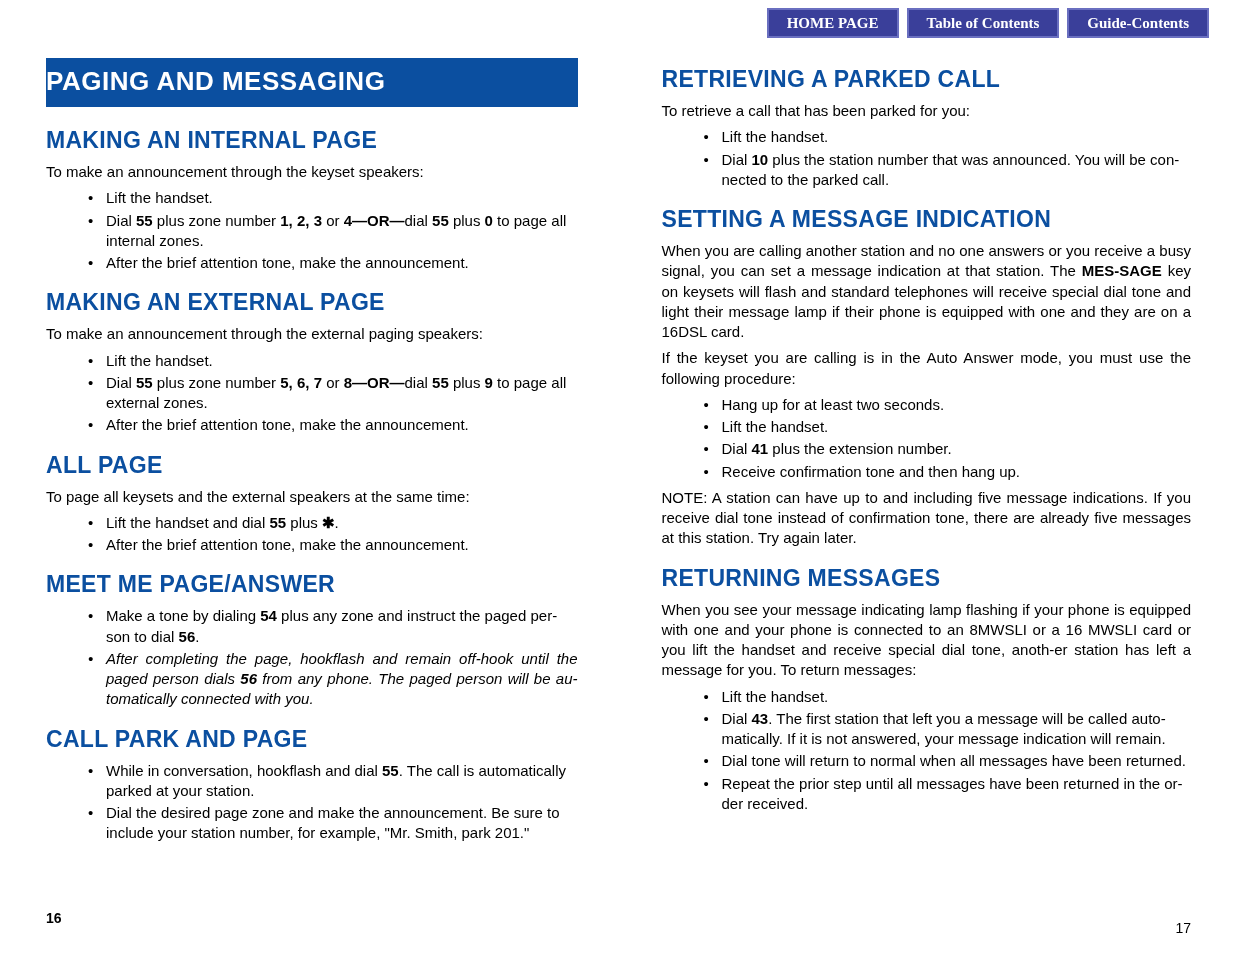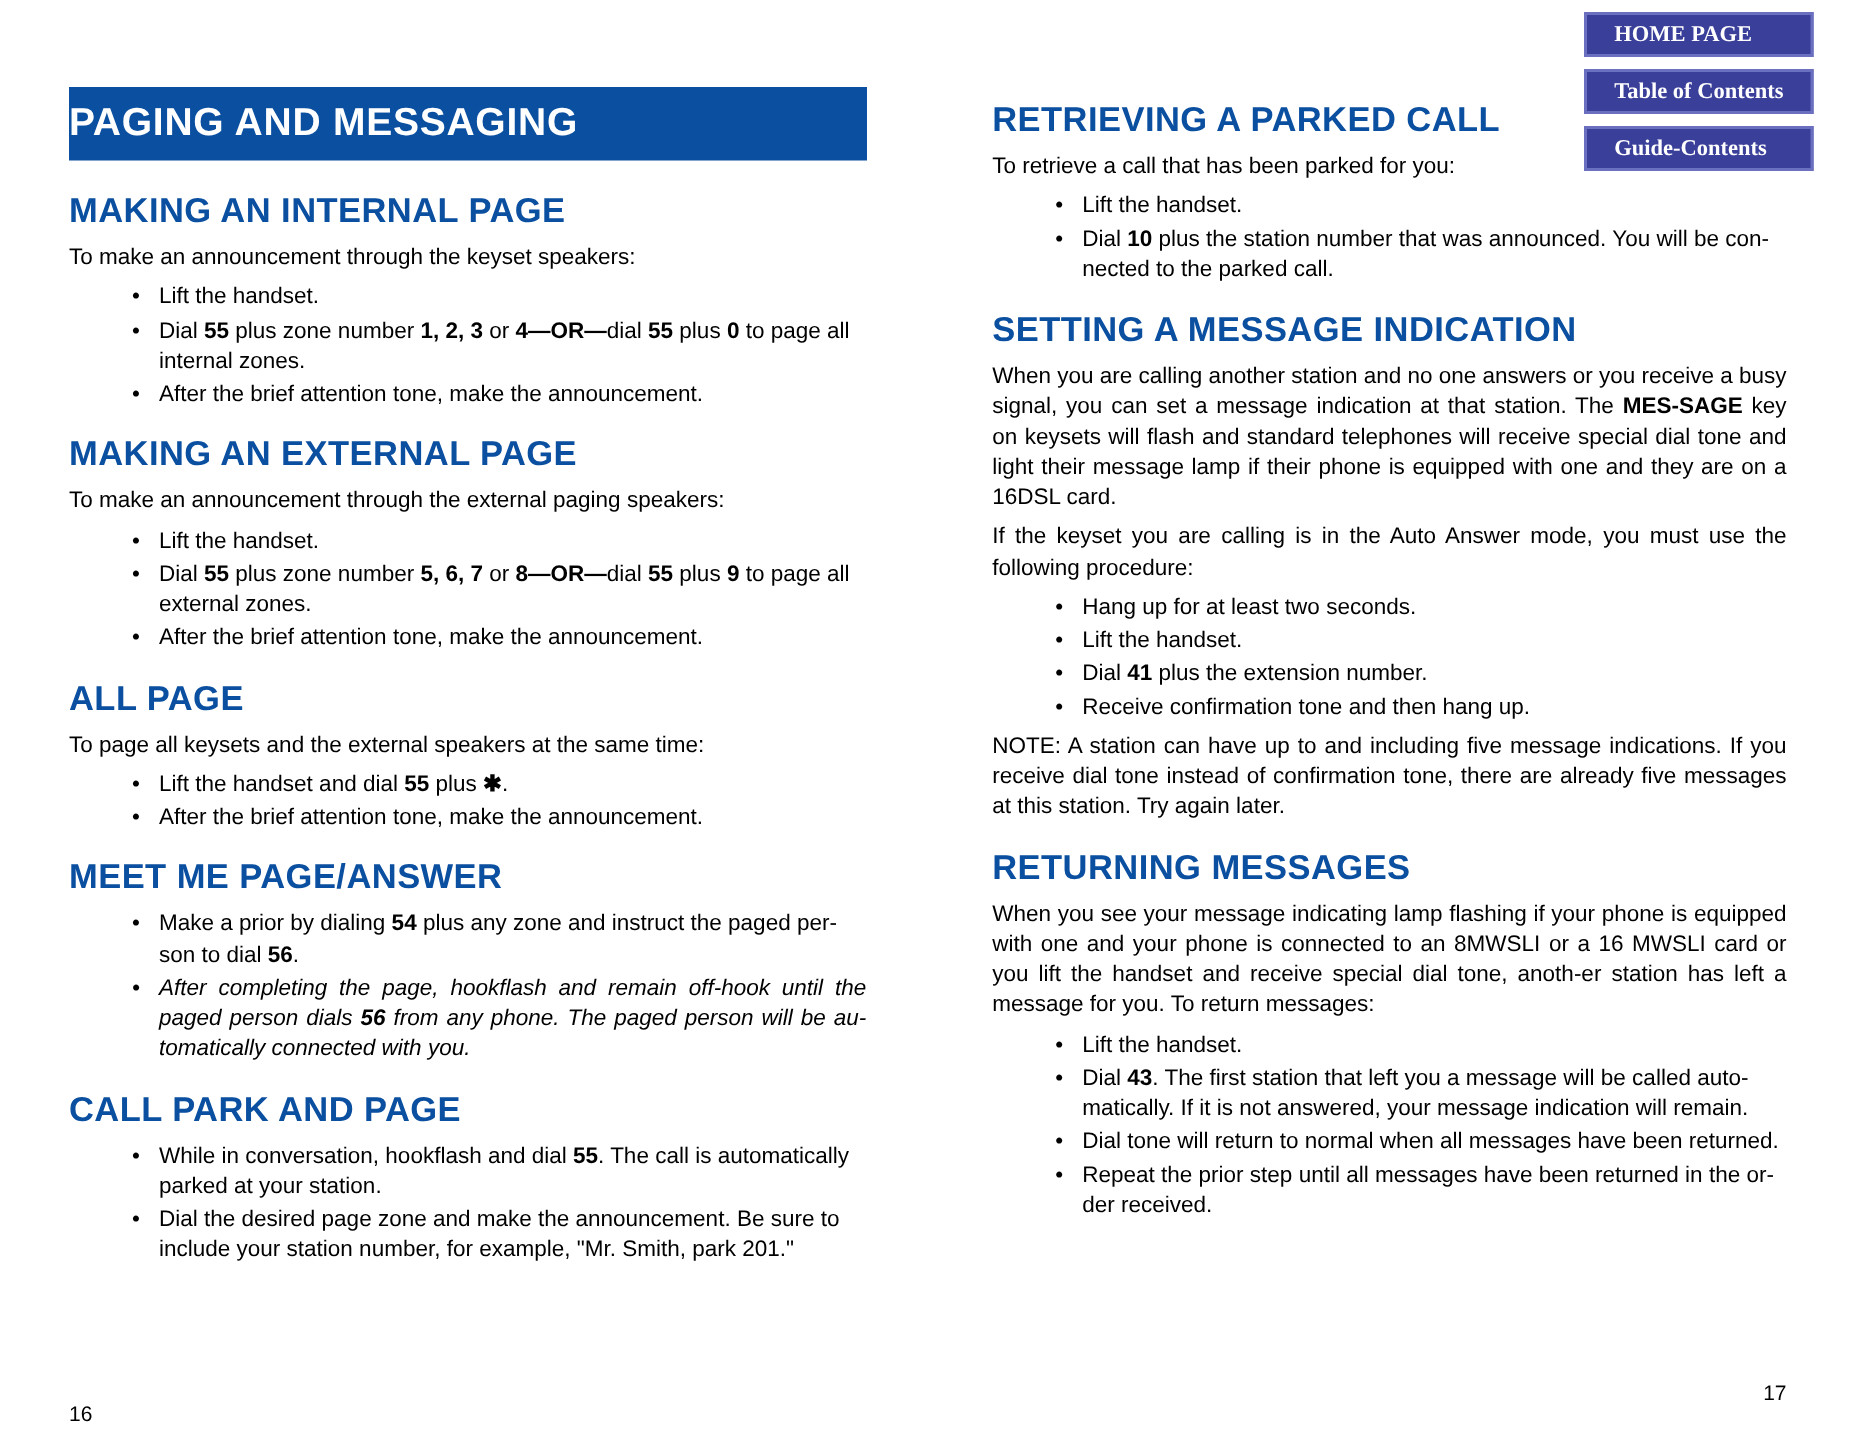--- a/index.html
+++ b/index.html
@@ -11,21 +11,20 @@
     position: relative;
     font-size: 15px;
     color: #000;
   }
   .nav-bar {
     position: absolute;
     top: 8px;
     right: 26px;
     display: flex;
     gap: 8px;
-    flex-direction: column;
   }
   .nav-btn {
     background: #3a3f9a;
     color: #fff;
     font-weight: bold;
     font-family: Georgia, 'Times New Roman', serif;
     font-size: 15px;
     padding: 4px 18px;
     border: 2px solid #6a6fc0;
     cursor: pointer;
@@ -74,23 +73,24 @@
   ul li::before {
     content: "•";
     position: absolute;
     left: 0;
     top: 0;
     font-size: 15px;
   }
   .b { font-weight: bold; }
   .page-num-left {
     position: absolute;
-    bottom: 4px;
+    bottom: 28px;
     left: 46px;
     font-size: 14px;
+    font-weight: bold;
   }
   .page-num-right {
     position: absolute;
     bottom: 18px;
     right: 44px;
     font-size: 14px;
   }
 </style>
 </head>
 <body>
@@ -124,21 +124,21 @@
 
     <h2>ALL PAGE</h2>
     <p>To page all keysets and the external speakers at the same time:</p>
     <ul>
       <li><span>Lift the handset and dial </span><span class="b">55</span><span> plus </span><span class="b">✱</span><span>.</span></li>
       <li>After the brief attention tone, make the announcement.</li>
     </ul>
 
     <h2>MEET ME PAGE/ANSWER</h2>
     <ul>
-      <li><span>Make a prior by dialing </span><span class="b">54</span><span> plus any zone and instruct the paged per-son to dial </span><span class="b">56</span><span>.</span></li>
+      <li><span>Make a tone by dialing </span><span class="b">54</span><span> plus any zone and instruct the paged per-son to dial </span><span class="b">56</span><span>.</span></li>
       <li style="text-align:justify;font-style:italic;"><span>After completing the page, hookflash and remain off-hook until the paged person dials </span><span class="b">56</span><span> from any phone. The paged person will be au-tomatically connected with you.</span></li>
     </ul>
 
     <h2>CALL PARK AND PAGE</h2>
     <ul>
       <li><span>While in conversation, hookflash and dial </span><span class="b">55</span><span>. The call is automatically parked at your station.</span></li>
       <li>Dial the desired page zone and make the announcement. Be sure to include your station number, for example, "Mr. Smith, park 201."</li>
     </ul>
 
     <div class="page-num-left">16</div>

